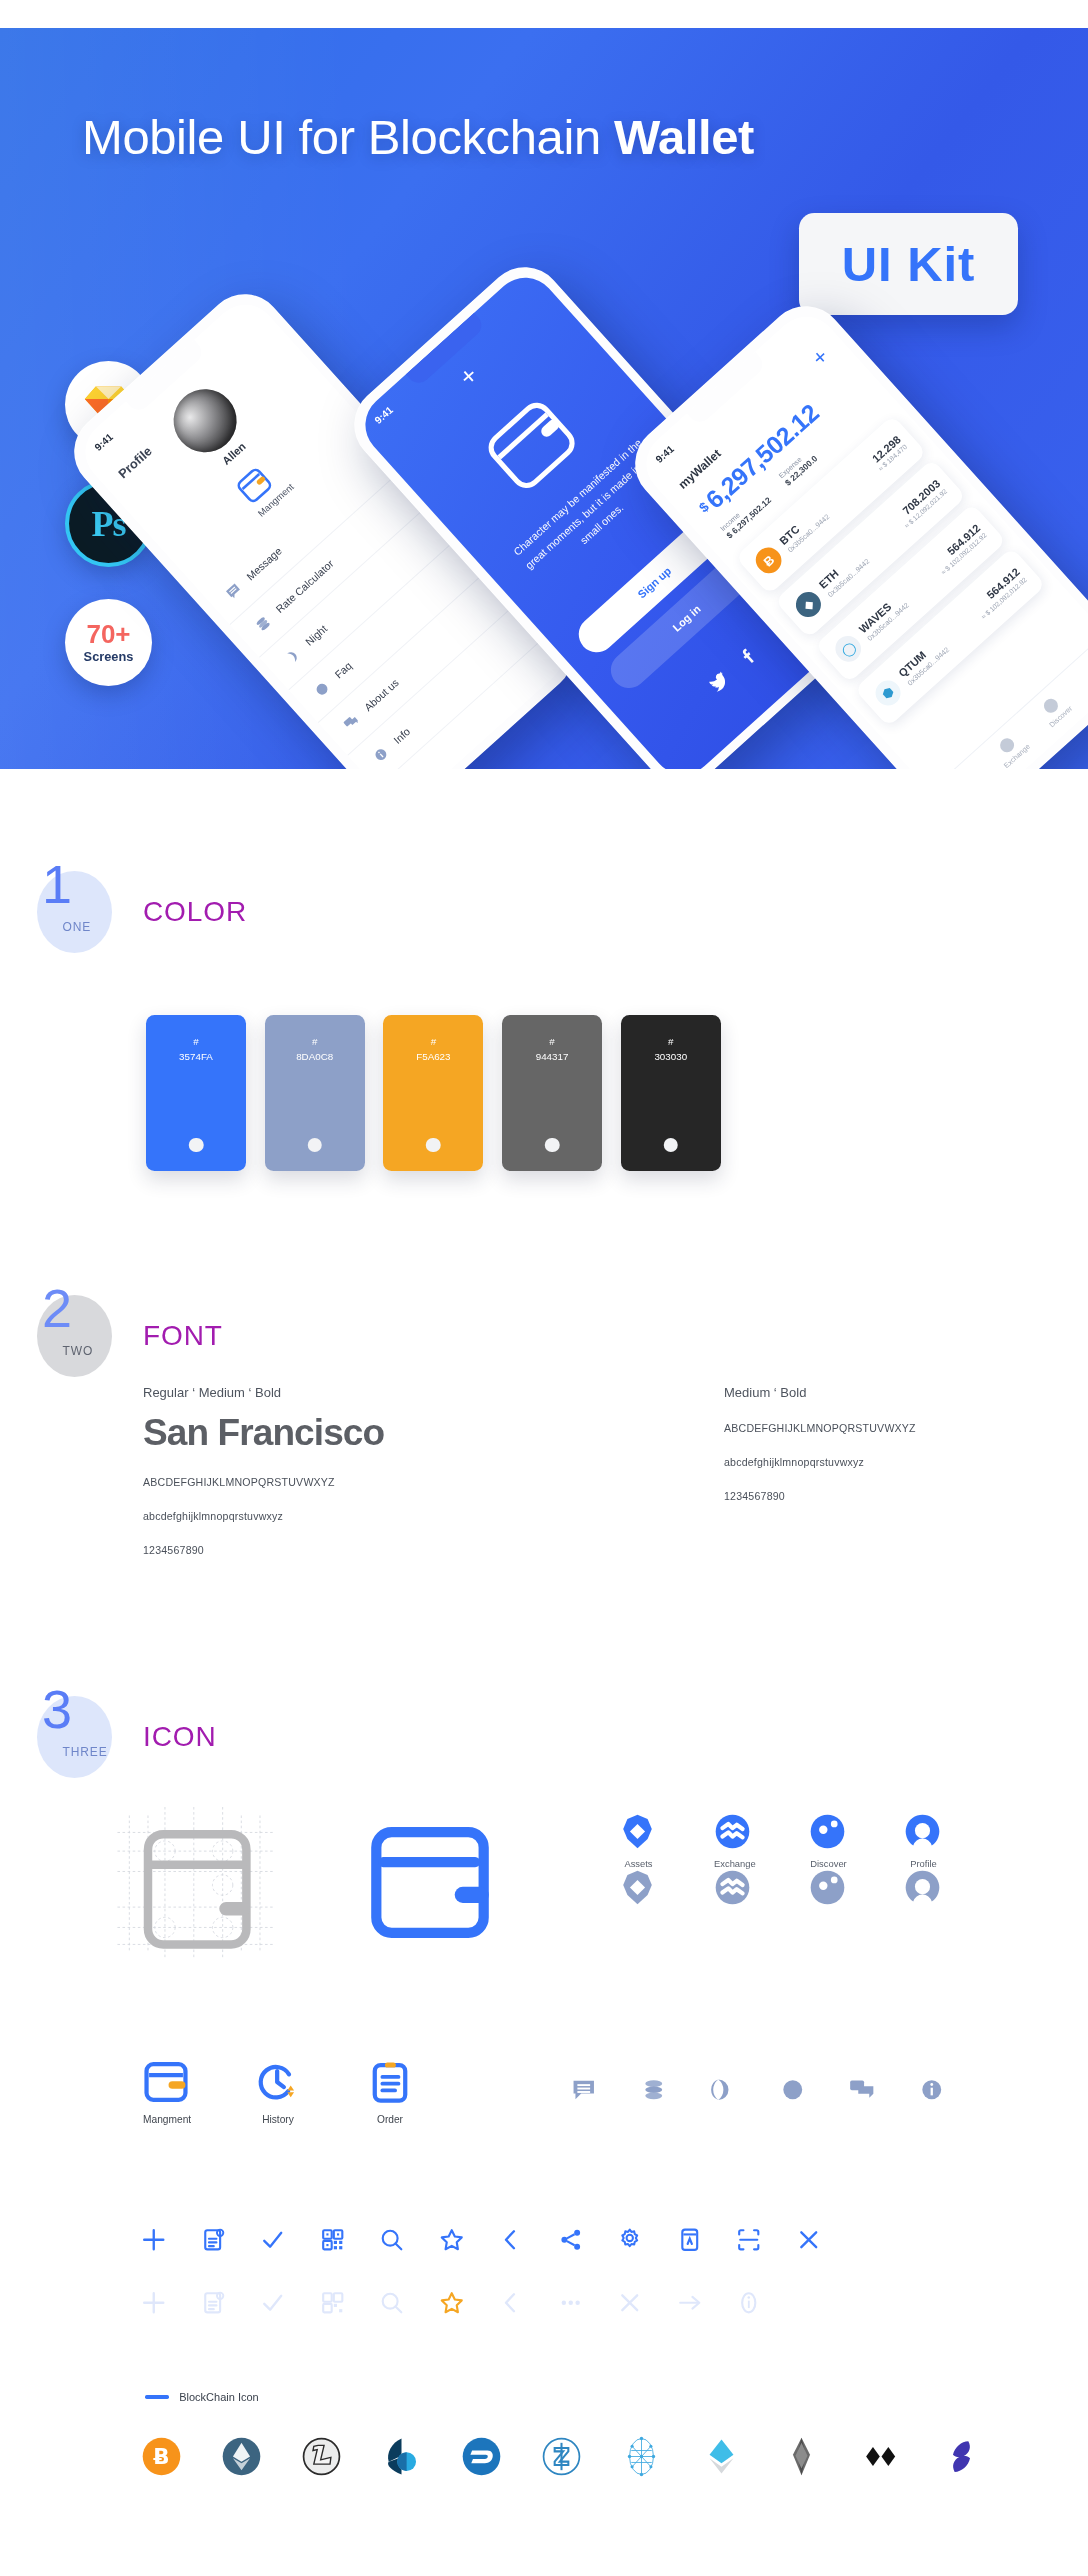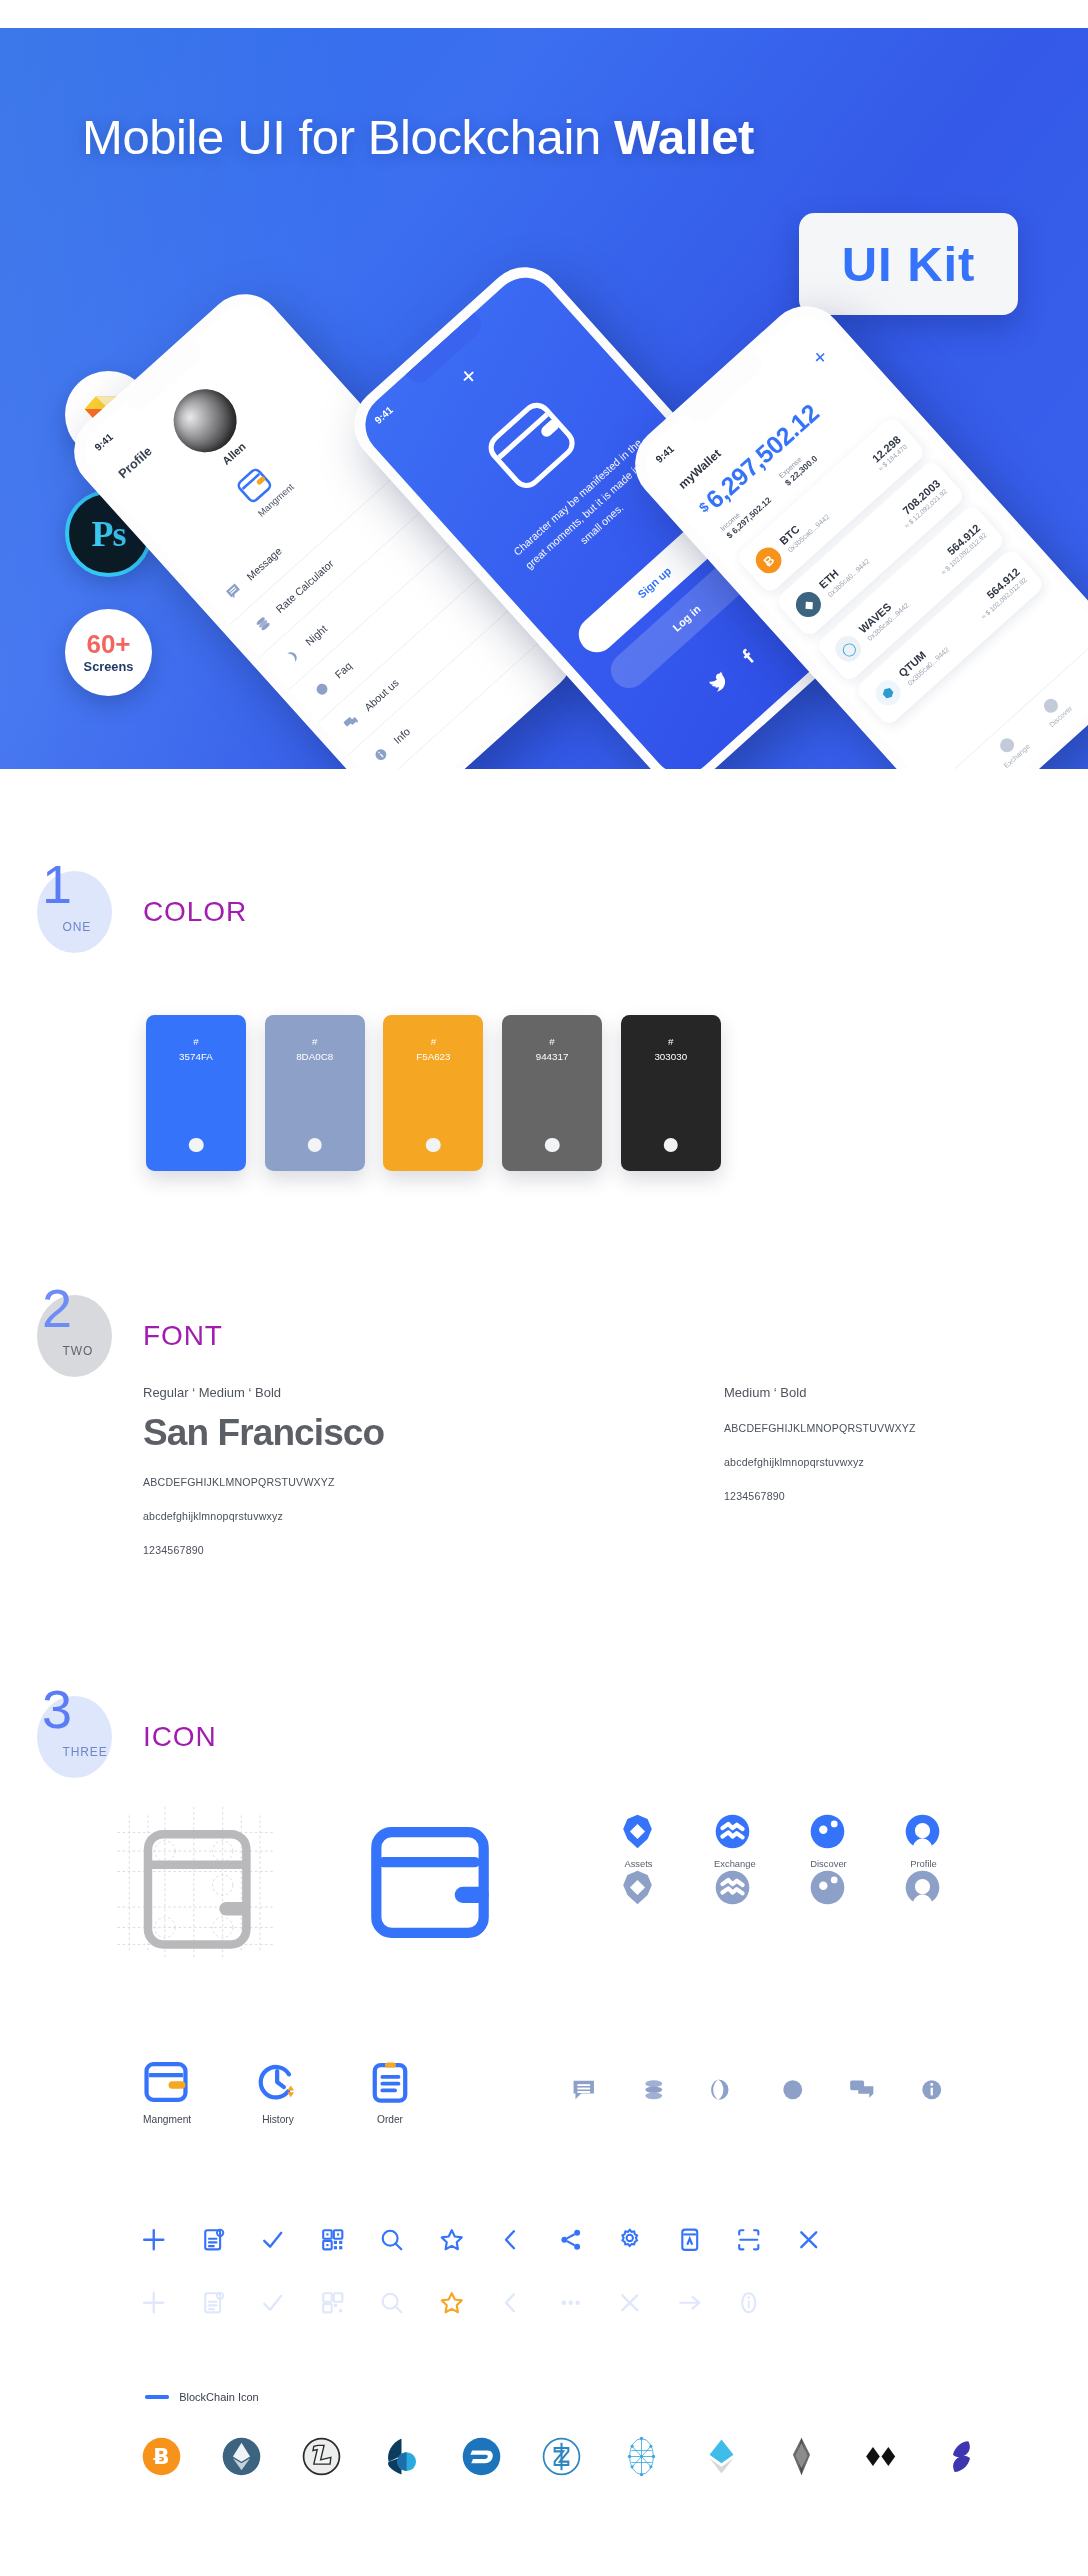--- a/index.html
+++ b/index.html
@@ -34,21 +34,21 @@
     position: absolute; left: 799px; top: 185px;
     width: 219px; height: 102px; border-radius: 15.3px;
     background: #f5f6f8; box-shadow: 0 12px 29px rgba(9,28,80,.26);
     display: flex; align-items: center; justify-content: center;
   }
   .uikit-badge span {
     color: #3574FA; font-size: 49px; font-weight: 700; letter-spacing: 0.9px;
   }
 
   
-  .badges { position: absolute; left: 65px; top: 343px; width: 95px; }
+  .badges { position: absolute; left: 65px; top: 333px; width: 95px; }
   .badge {
     width: 87px; height: 87px; border-radius: 50%;
     margin-bottom: 32px; position: relative;
     box-shadow: 0 8.5px 22px rgba(10,30,80,.26);
     display:flex; align-items:center; justify-content:center; background:#fff;
   }
   .badge.ps { background: #0b1c25; border: 4.3px solid #34c8f5; }
   .badge.ps span { color:#3cd0f8; font-size: 36px; font-weight: 700; letter-spacing:-0.9px; font-family:"Liberation Serif", serif;}
   .badge.screens { flex-direction: column; }
   .badge.screens .n { color:#f4655f; font-size: 26px; font-weight: 700; line-height: 1; }
@@ -235,21 +235,21 @@
             <polygon points="14,4 44,4 29,19" fill="#FEEEB7"></polygon>
             <polygon points="1,19 29,19 29,50" fill="#FC6D26"></polygon>
             <polygon points="57,19 29,19 29,50" fill="#F98A00"></polygon>
           </svg>
         </span>
       </div>
       <div class="badge ps">
         <span>Ps</span>
       </div>
       <div class="badge screens">
-        <div class="n">60+</div>
+        <div class="n">70+</div>
         <div class="s">Screens</div>
       </div>
     </div>
 
     <div class="phones">
 
       <div class="phone" id="phoneA">
         <div class="screen">
           <div class="notch"></div>
           <div class="statusbar">

